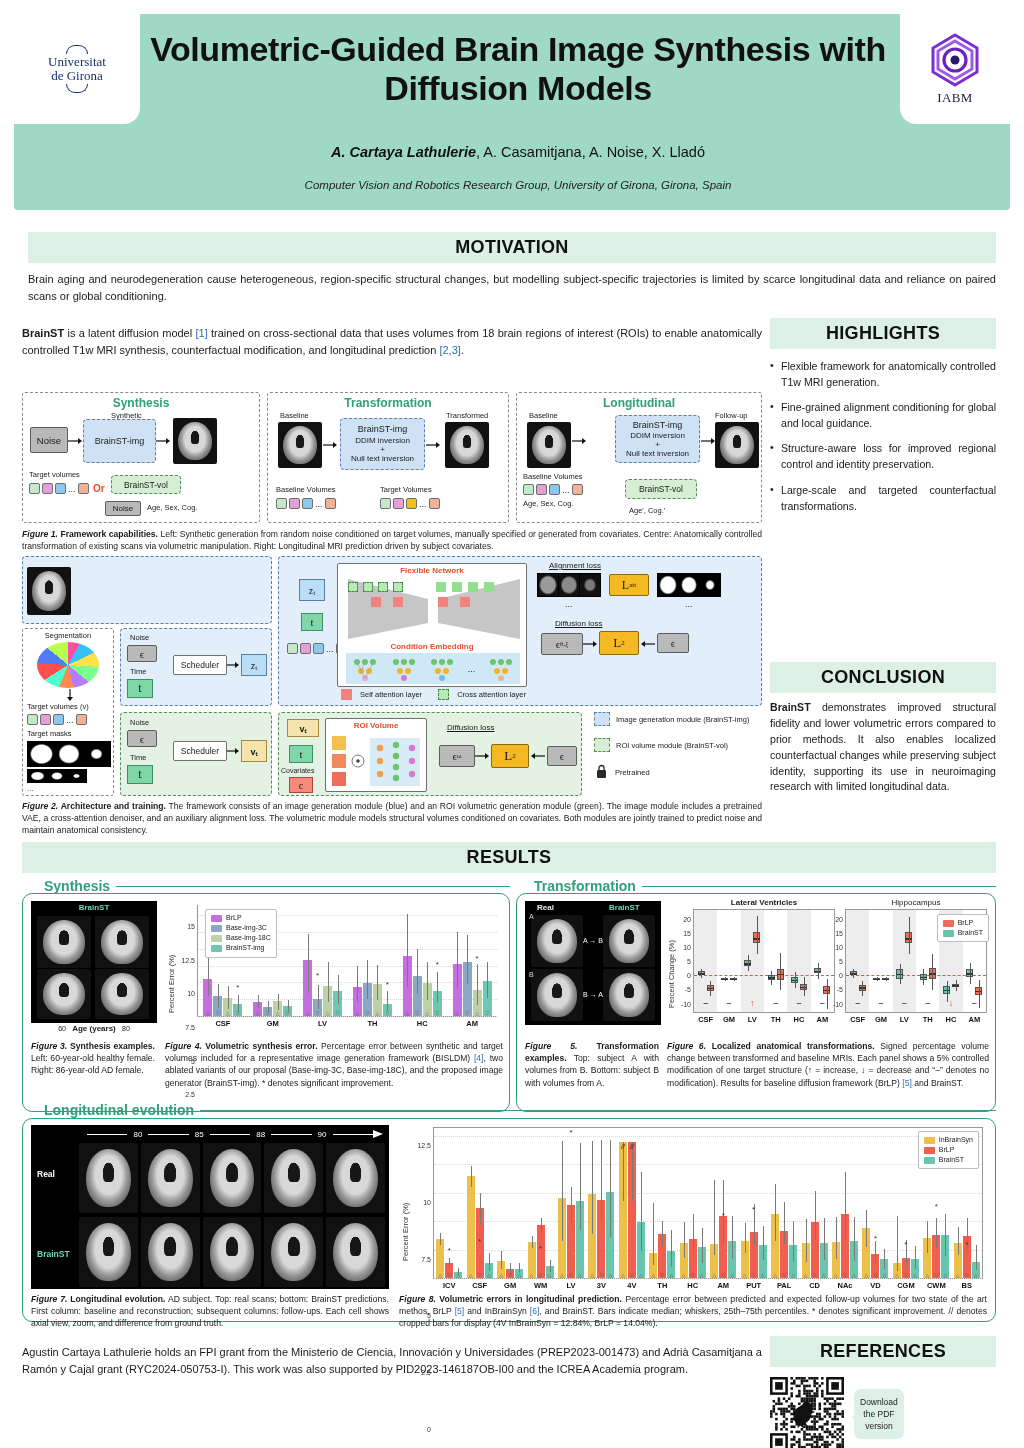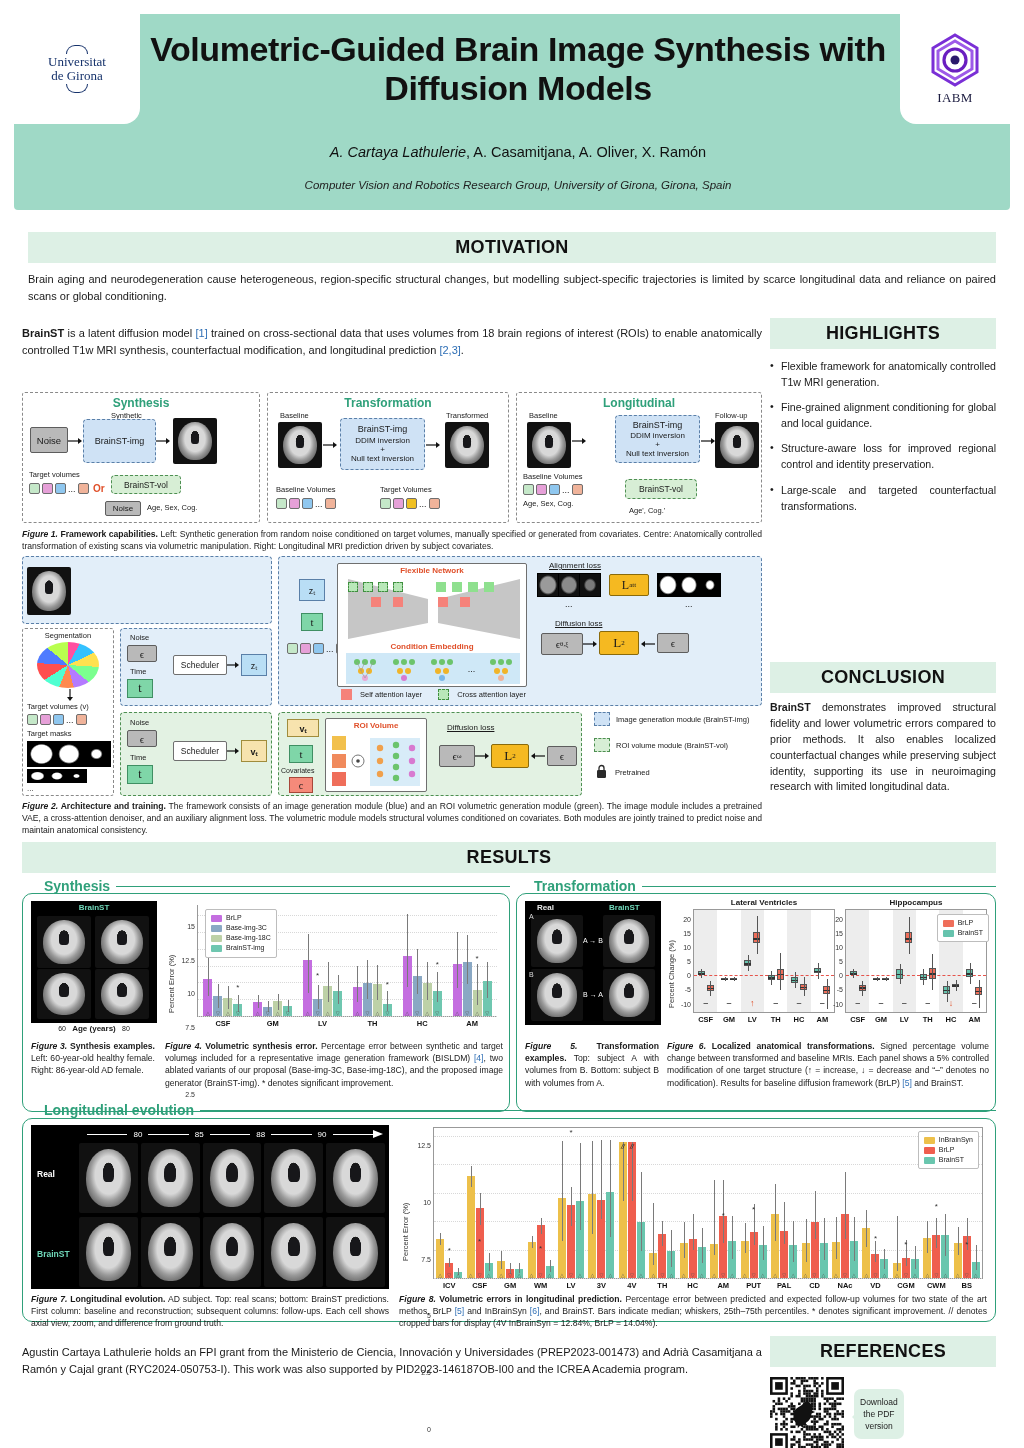--- a/index.html
+++ b/index.html
@@ -44,21 +44,21 @@
   .poster-title {
     position:absolute; left:130px; right:118px; top:16px;
     text-align:center;
     font-size:34px; font-weight:bold; line-height:1.16;
     color:#111; letter-spacing:-0.4px;
   }
   .authors {
     position:absolute; left:130px; right:118px; top:130px;
     text-align:center; font-size:14.5px; color:#111;
   }
-  .authors b { font-style:italic; font-weight:normal;text-align:center; }
+  .authors b { font-style:italic; font-weight:bold;text-align:center; }
   .affil {
     position:absolute; left:130px; right:118px; top:165px;
     text-align:center; font-size:11.5px; font-style:italic; color:#222;
   }
 
   
   .banner {
     background:#ddf0e5;
     text-align:center;
     font-size:18px; font-weight:bold; letter-spacing:.3px;
@@ -153,21 +153,21 @@
     <div class="arc"></div>
     <div class="t1">
       <span>Universitat</span><br>
       <span>de Girona</span>
     </div>
     <div class="arc2"></div>
   </div>
 
   <div class="poster-title">Volumetric-Guided Brain Image Synthesis with Diffusion Models</div>
   <div class="authors">
-    <b>A. Cartaya Lathulerie</b><span>, A. Casamitjana, A. Oliver, X. Ramón</span>
+    <b>A. Cartaya Lathulerie</b><span>, A. Casamitjana, A. Noise, X. Lladó</span>
   </div>
   <div class="affil">Computer Vision and Robotics Research Group, University of Girona, Girona, Spain</div>
 
   <div class="logo-right">
     <svg class="iabm-mark" viewBox="0 0 56 56">
       <polygon points="28,3 50,16 50,40 28,53 6,40 6,16" fill="none" stroke="#7a2fd6" stroke-width="3"></polygon>
       <polygon points="28,9 45,19 45,37 28,47 11,37 11,19" fill="none" stroke="#9d5ae8" stroke-width="3"></polygon>
       <circle cx="28" cy="28" r="11" fill="none" stroke="#6a1fc0" stroke-width="3.2"></circle>
       <circle cx="28" cy="28" r="4.5" fill="#2b1a6b"></circle>
     </svg>
@@ -808,21 +808,21 @@
           <div style="position: absolute; height: 1.4px; background: rgb(51, 51, 51); left: 120.333px; width: 7px; top: 60.6333px;"></div>
           <div style="position: absolute; width: 1px; background: rgb(85, 85, 85); left: 123.833px; top: 53.2667px; height: 15.8667px;"></div>
           <div style="position: absolute; border: 1px solid rgb(85, 85, 85); left: 129.333px; width: 7px; top: 75.65px; height: 8.21667px; background: rgb(239, 110, 90);"></div>
           <div style="position: absolute; height: 1.4px; background: rgb(51, 51, 51); left: 129.333px; width: 7px; top: 79.9px;"></div>
           <div style="position: absolute; width: 1px; background: rgb(85, 85, 85); left: 132.833px; top: 69.1333px; height: 29.4667px;"></div>
           <div class="xtick" style="left: 128.333px;">AM</div>
           <div style="position: absolute; font-size: 9px; font-weight: bold; transform: translateX(-50%); left: 128.333px; top: 88px; color: rgb(85, 85, 85);">–</div>
         </div>
     </div>
     <div style="position:absolute; left:178px; top:0; width:142px;">
-      <div style="text-align:center; font-size:8px; font-weight:bold;">Hippocampus</div>
+      <div style="text-align:center; font-size:8px; font-weight:normal;">Hippocampus</div>
       <div class="plot" id="fig6b-plot" style="position:relative; margin-top:2px; height:104px; border:1px solid #999;">
           <div class="bandgrey" style="left: 0px; width: 23.3333px;"></div>
           <div class="bandgrey" style="left: 46.6667px; width: 23.3333px;"></div>
           <div class="bandgrey" style="left: 93.3333px; width: 23.3333px;"></div>
           <div class="ytick" style="top: 93.5px; position: absolute; left: -3px; right: auto; transform: translate(-100%, -50%);">-10</div>
           <div class="ytick" style="top: 79.3333px; position: absolute; left: -3px; right: auto; transform: translate(-100%, -50%);">-5</div>
           <div class="ytick" style="top: 65.1667px; position: absolute; left: -3px; right: auto; transform: translate(-100%, -50%);">0</div>
           <div class="ytick" style="top: 51px; position: absolute; left: -3px; right: auto; transform: translate(-100%, -50%);">5</div>
           <div class="ytick" style="top: 36.8333px; position: absolute; left: -3px; right: auto; transform: translate(-100%, -50%);">10</div>
           <div class="ytick" style="top: 22.6667px; position: absolute; left: -3px; right: auto; transform: translate(-100%, -50%);">15</div>

